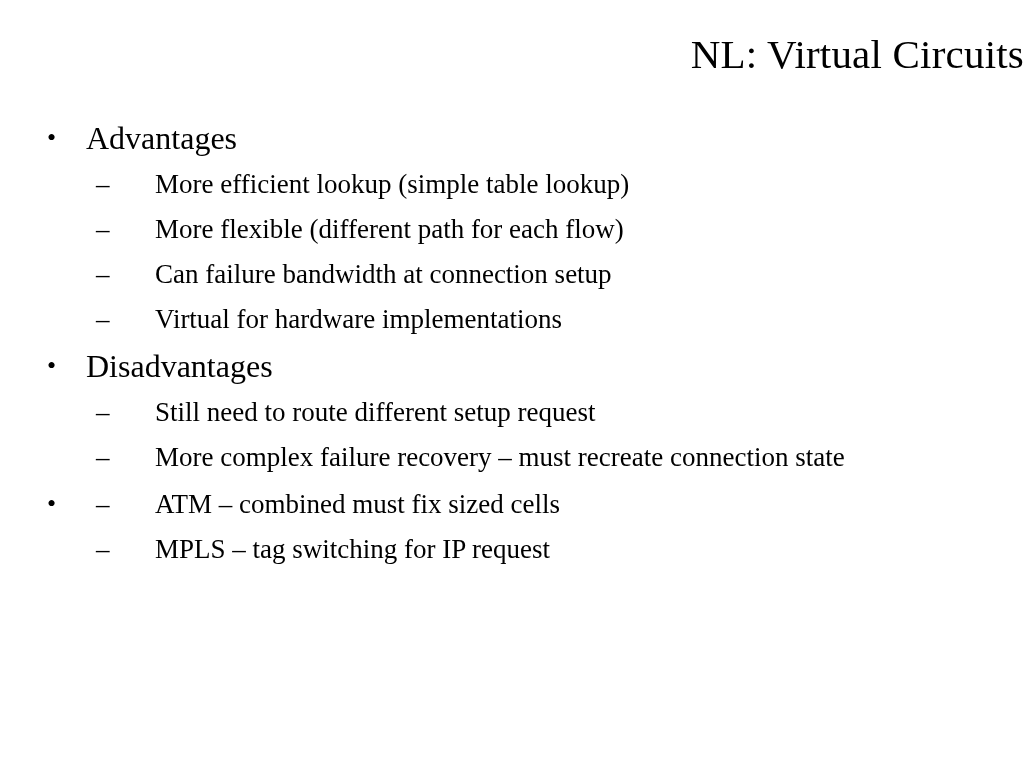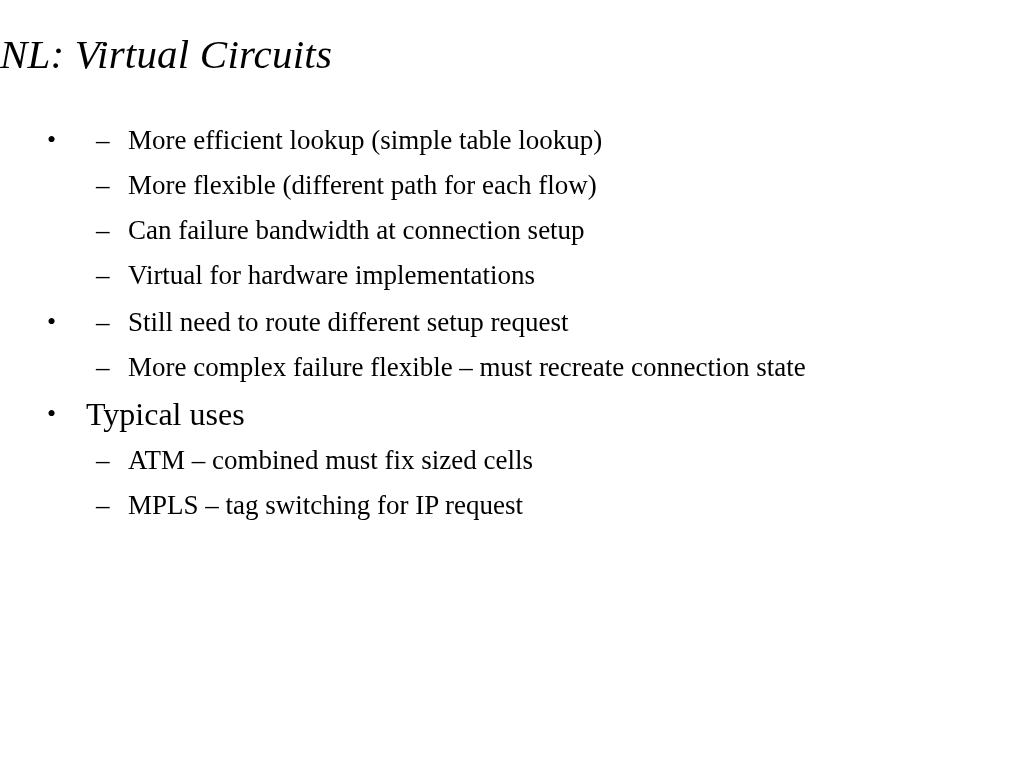--- a/index.html
+++ b/index.html
@@ -23,29 +23,28 @@
     background: #ffffff;
     box-sizing: border-box;
   }
 
   
   .slide-title {
     position: absolute;
     left: 0;
     top: 30px;
     width: 1024px;
-    text-align: left;
+    text-align: right;
     font-size: 41px;
     line-height: 48px;
     font-weight: normal;
     letter-spacing: 0.2px;
     color: #000000;
     margin: 0;
     white-space: nowrap;
-    font-style: italic;
   }
 
   
   .body-outline {
     position: absolute;
     left: 44px;
     top: 116px;
     width: 944px;
   }
 
@@ -75,20 +74,21 @@
   }
   .bullet-l2 .marker {
     position: absolute;
     left: 52px;
     top: 0;
     font-size: 27px;
     line-height: 45px;
   }
   .bullet-l2 .text {
     display: block;
+    margin-left: 27px;
   }
 
   .group {
     margin-bottom: 0;
   }
   .group + .group {
     margin-top: 2px;
   }
 </style>
 </head>
@@ -96,20 +96,21 @@
 
 <div class="slide">
 
   <h1 class="slide-title">NL: Virtual Circuits</h1>
 
   <div class="body-outline">
 
     <div class="group">
       <div class="bullet-l1">
         <span class="marker">•</span>
+        <span class="text">Advantages</span>
       </div>
       <div class="bullet-l2">
         <span class="marker">–</span>
         <span class="text">More efficient lookup (simple table lookup)</span>
       </div>
       <div class="bullet-l2">
         <span class="marker">–</span>
         <span class="text">More flexible (different path for each flow)</span>
       </div>
       <div class="bullet-l2">
@@ -118,35 +119,35 @@
       </div>
       <div class="bullet-l2">
         <span class="marker">–</span>
         <span class="text">Virtual for hardware implementations</span>
       </div>
     </div>
 
     <div class="group">
       <div class="bullet-l1">
         <span class="marker">•</span>
+        <span class="text">Disadvantages</span>
       </div>
       <div class="bullet-l2">
         <span class="marker">–</span>
         <span class="text">Still need to route different setup request</span>
       </div>
       <div class="bullet-l2">
         <span class="marker">–</span>
-        <span class="text">More complex failure flexible – must recreate connection state</span>
+        <span class="text">More complex failure recovery – must recreate connection state</span>
       </div>
     </div>
 
     <div class="group">
       <div class="bullet-l1">
         <span class="marker">•</span>
-        <span class="text">Typical uses</span>
       </div>
       <div class="bullet-l2">
         <span class="marker">–</span>
         <span class="text">ATM – combined must fix sized cells</span>
       </div>
       <div class="bullet-l2">
         <span class="marker">–</span>
         <span class="text">MPLS – tag switching for IP request</span>
       </div>
     </div>

